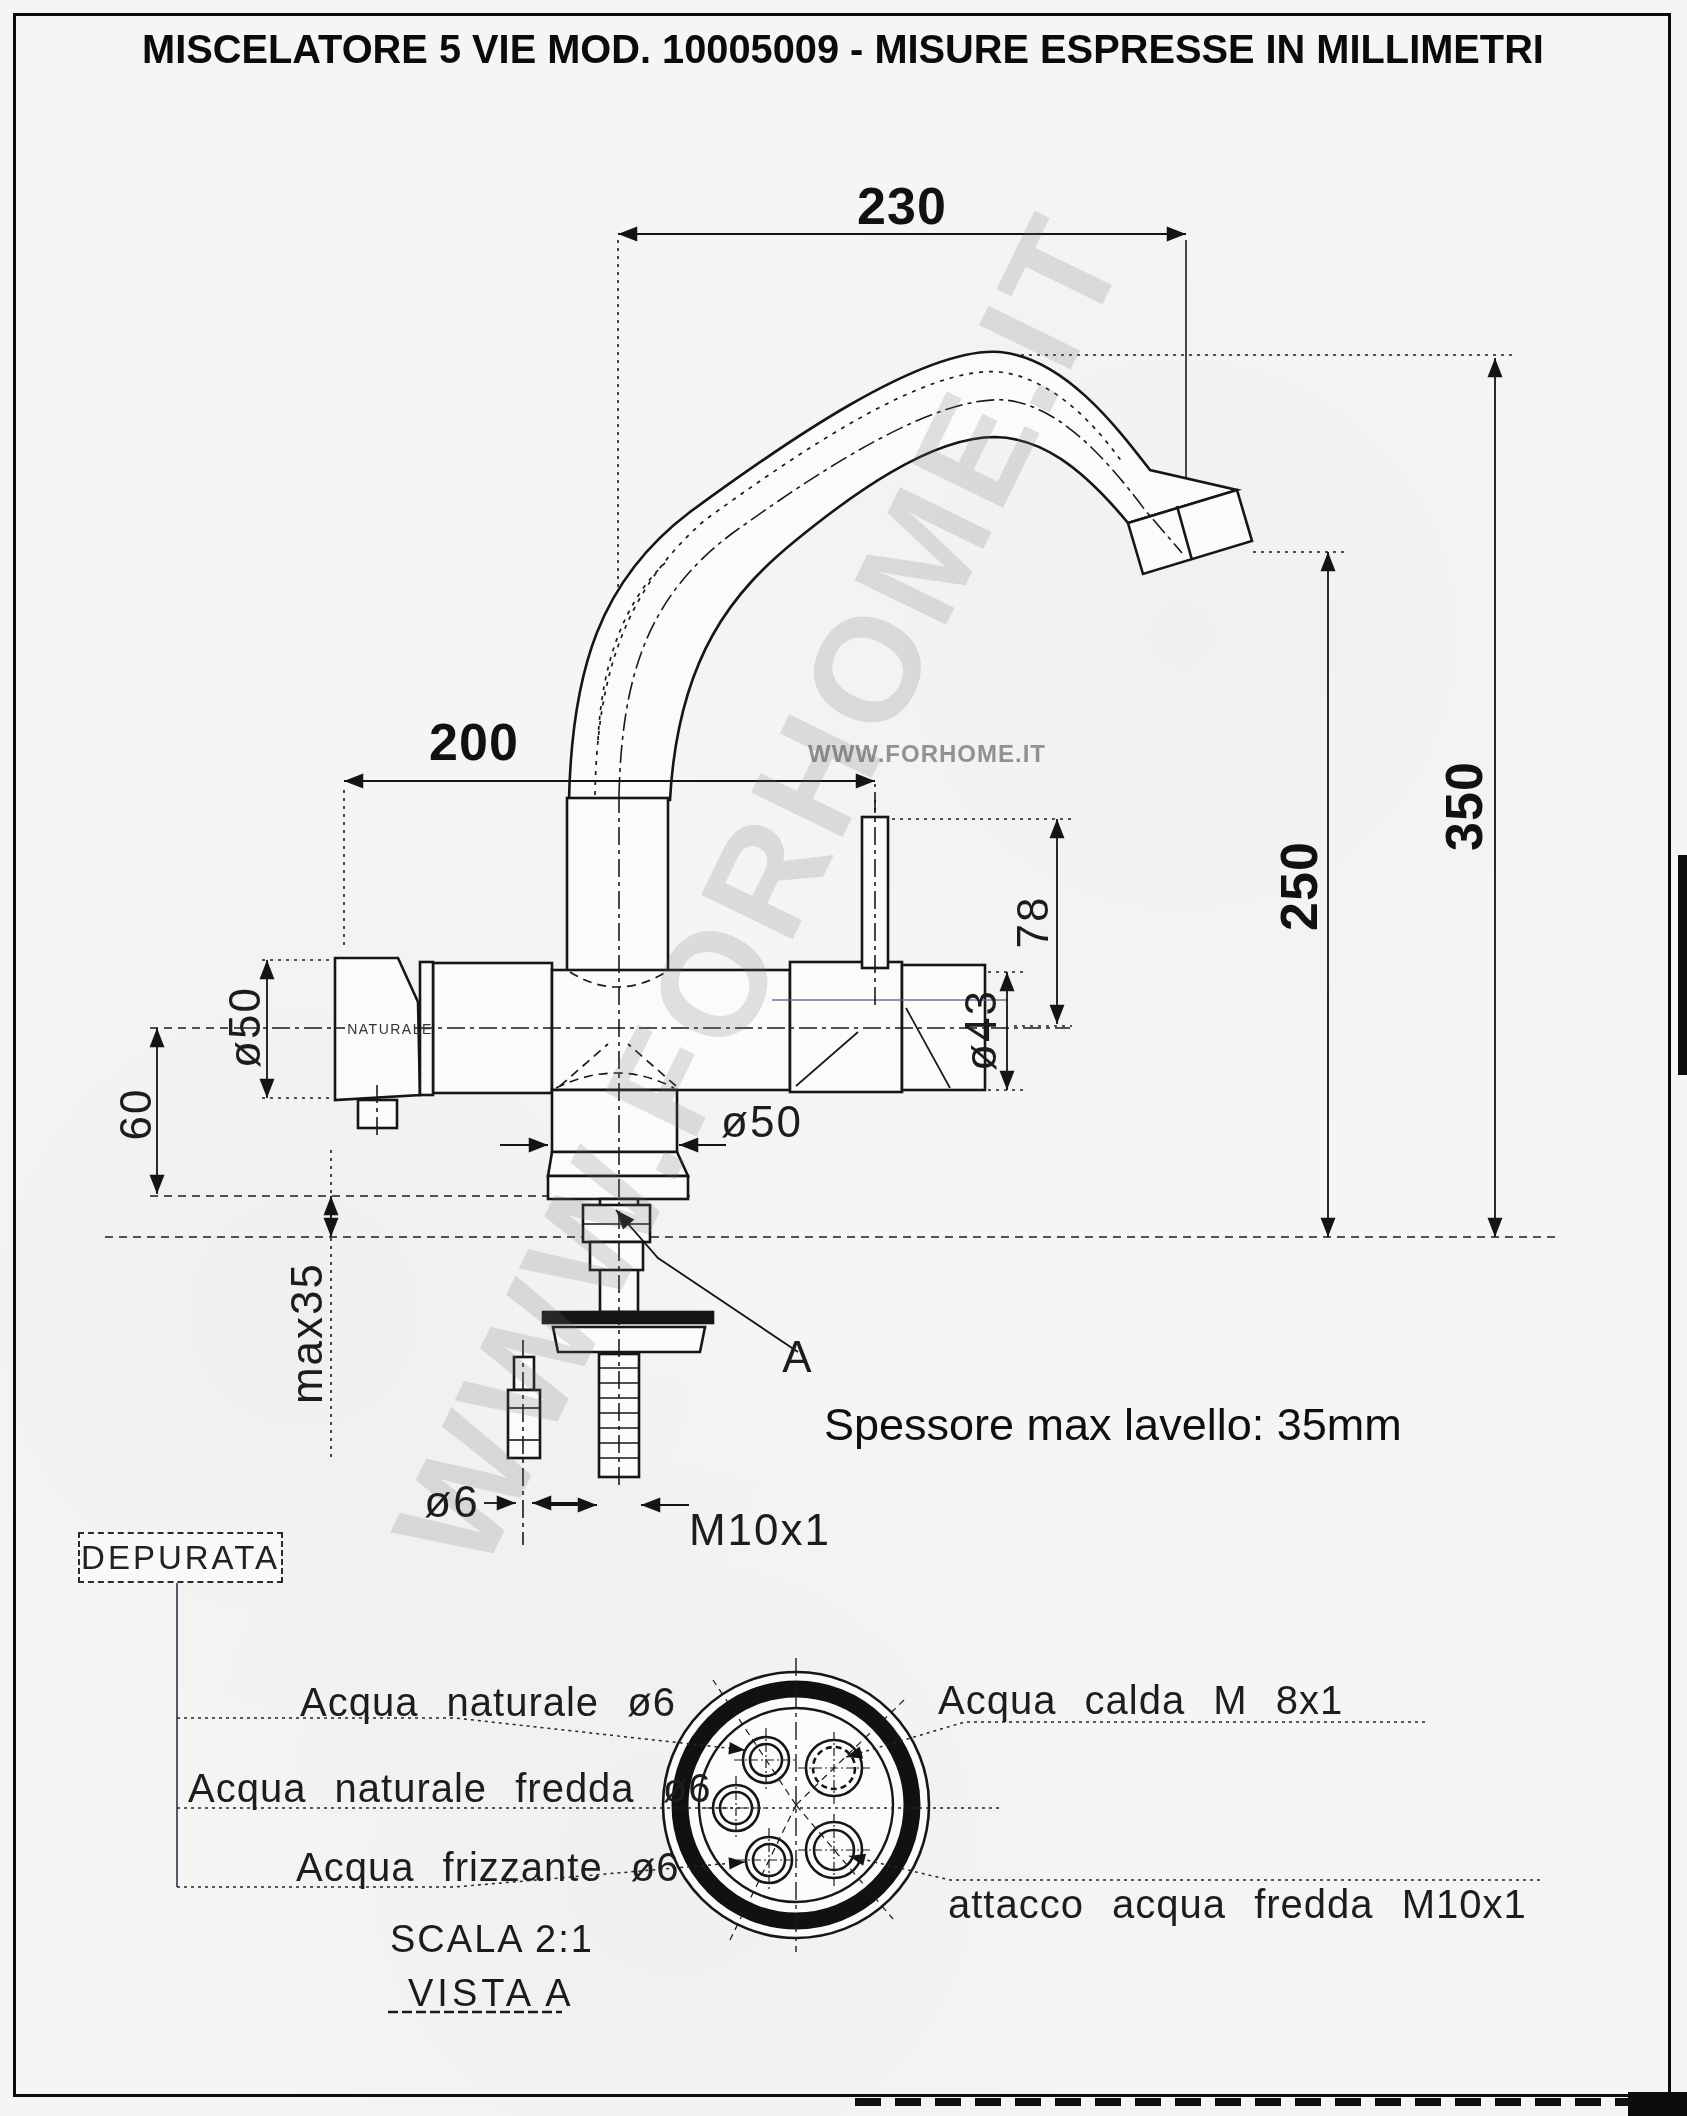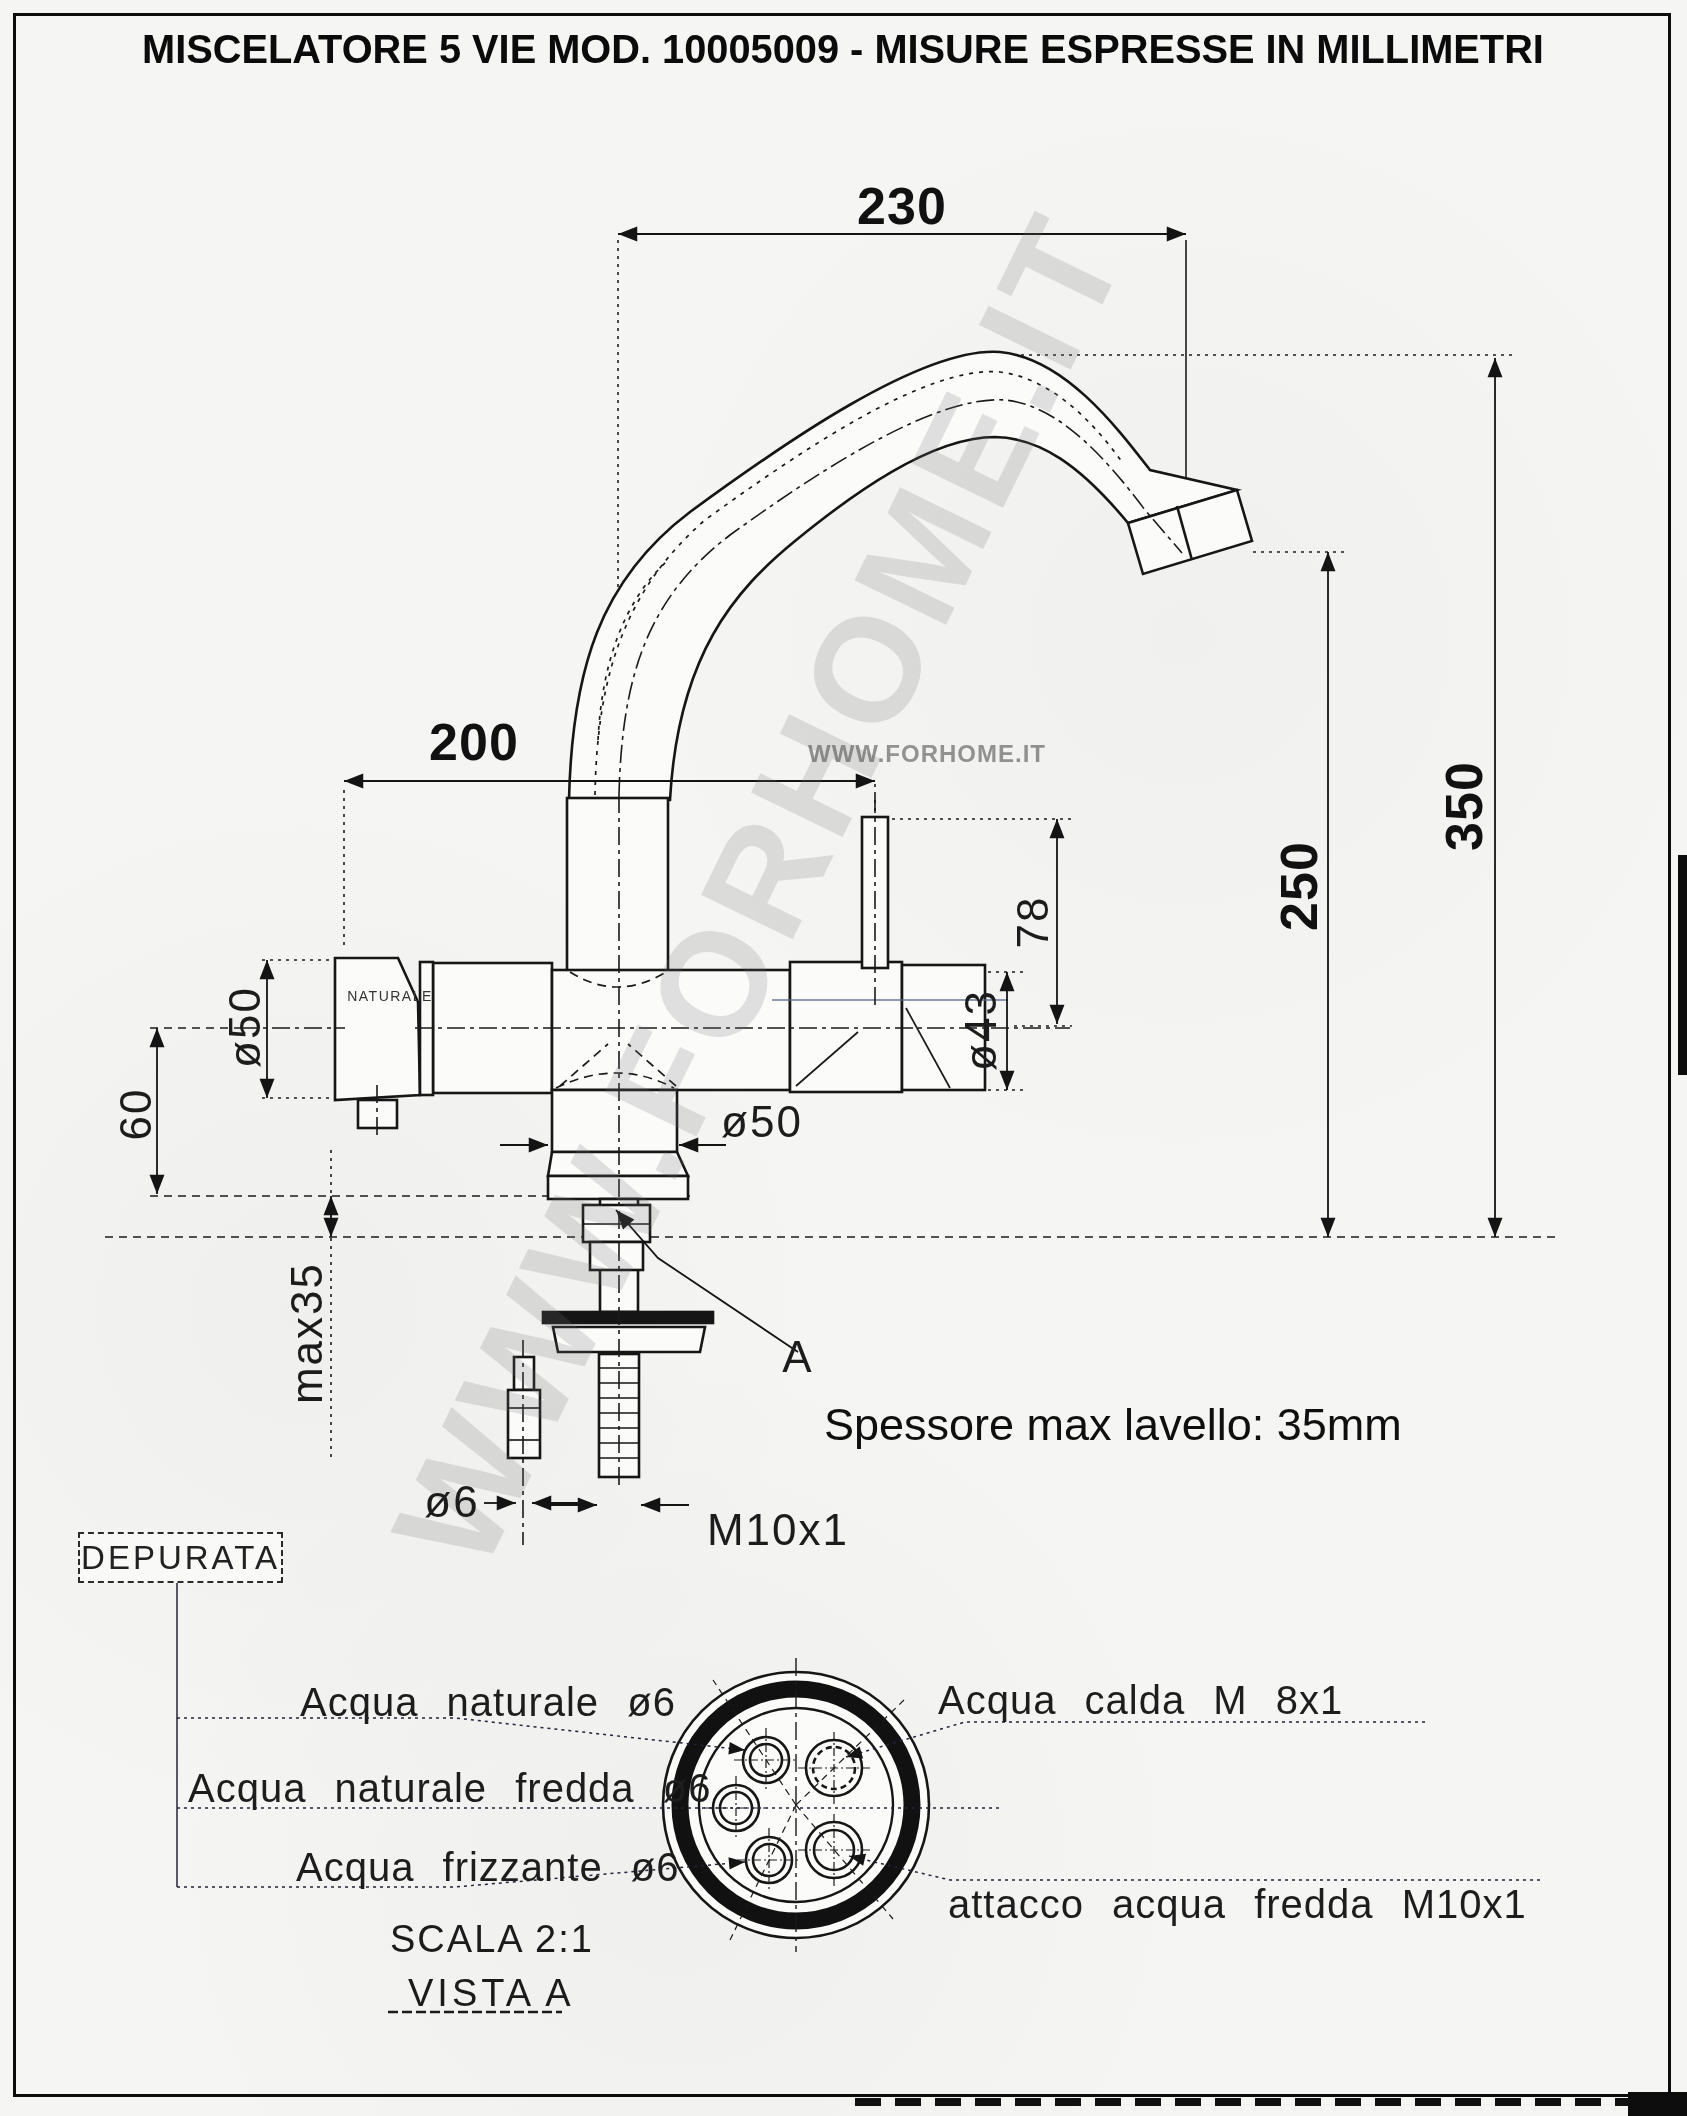--- a/index.html
+++ b/index.html
@@ -252,23 +252,23 @@
     <div class="lbl dim-num rot" style="left:1464px;top:806px;">350</div>
     <div class="lbl dim-num rot" style="left:1299px;top:886px;">250</div>
 
     <div class="lbl dim-tech rot" style="left:245px;top:1027px;">ø50</div>
     <div class="lbl dim-tech rot" style="left:136px;top:1114px;">60</div>
     <div class="lbl dim-tech rot" style="left:981px;top:1030px;">ø43</div>
     <div class="lbl dim-tech rot" style="left:1033px;top:922px;">78</div>
     <div class="lbl dim-tech rot" style="left:307px;top:1333px;">max35</div>
     <div class="lbl dim-tech" style="left:762px;top:1122px;">ø50</div>
     <div class="lbl dim-tech" style="left:452px;top:1502px;">ø6</div>
-    <div class="lbl dim-tech" style="left:760px;top:1530px;margin-left:18px;">M10x1</div>
-
-    <div class="lbl knob-txt" style="left:378px;top:996px;padding-left:24px;">NATURALE</div>
+    <div class="lbl dim-tech" style="left:760px;top:1530px;">M10x1</div>
+
+    <div class="lbl knob-txt" style="left:378px;top:1029px;padding-left:24px;">NATURALE</div>
 
     <div class="lbl dim-tech" style="left:798px;top:1357px;">A</div>
     <div class="note-txt abs" style="left:824px;top:1399px;">Spessore max lavello: 35mm</div>
 
     <div class="depurata-box">DEPURATA</div>
 
     <div class="tech-sm abs" style="left:300px;top:1680px;">Acqua naturale ø6</div>
     <div class="tech-sm abs" style="left:188px;top:1766px;">Acqua naturale fredda ø6</div>
     <div class="tech-sm abs" style="left:296px;top:1845px;">Acqua frizzante ø6</div>
 

